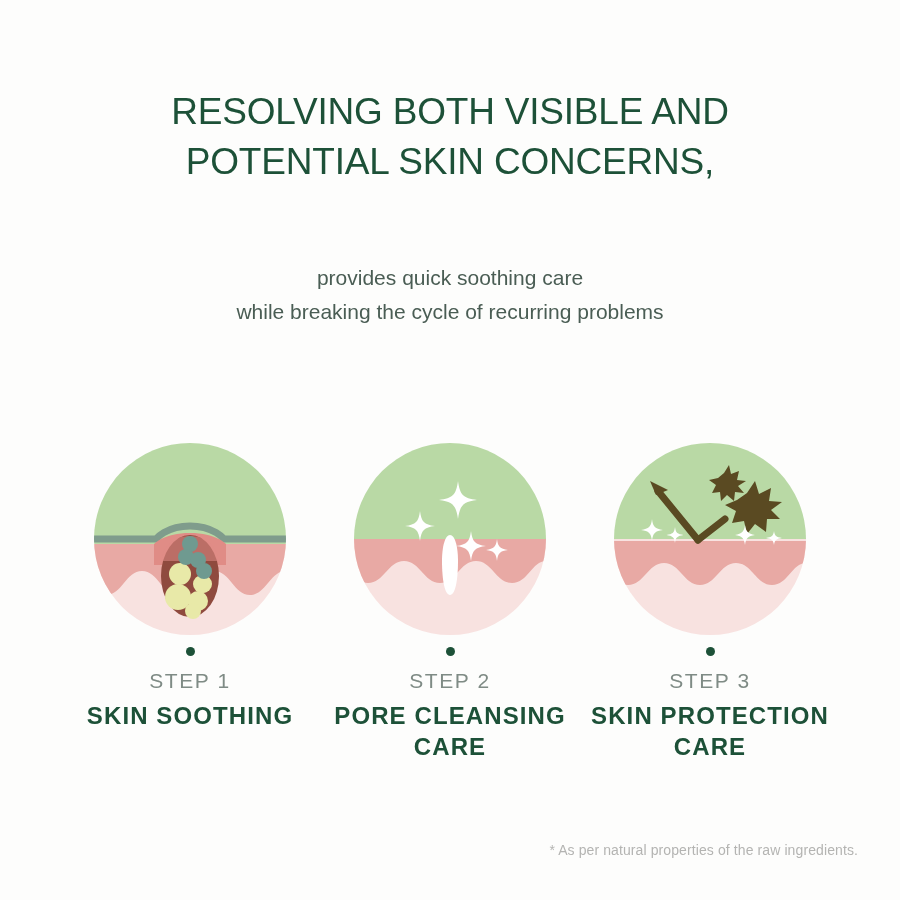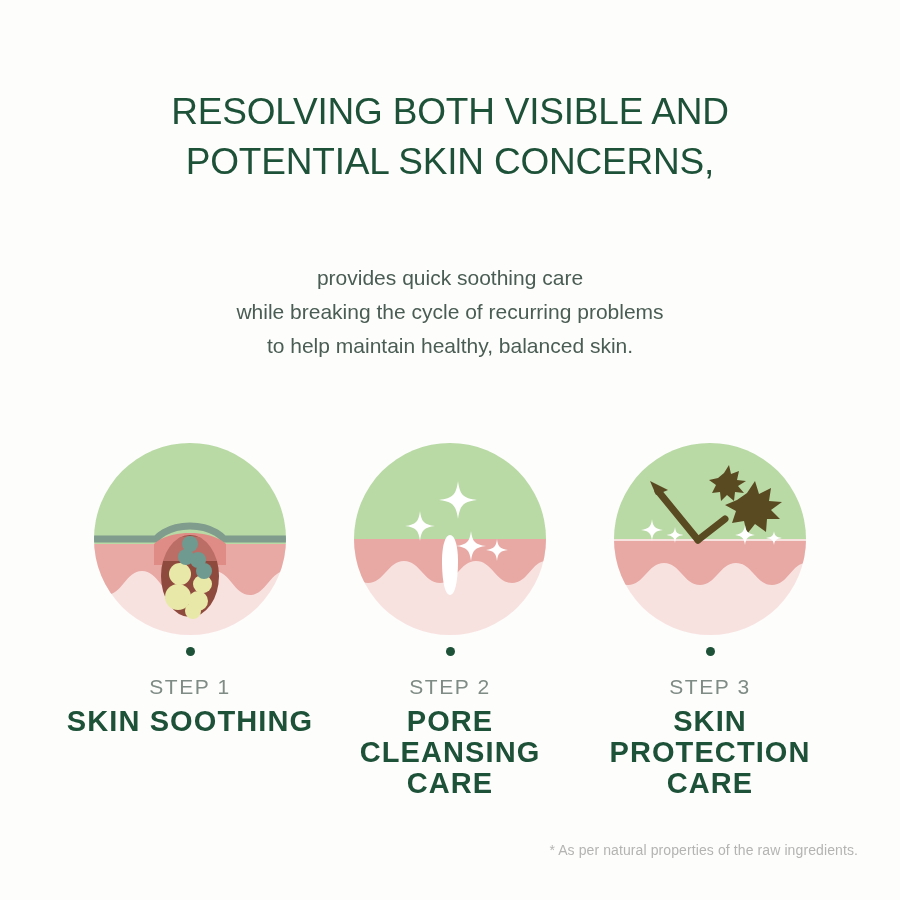--- a/index.html
+++ b/index.html
@@ -90,30 +90,30 @@
   }
 
   .dot {
     width: 9px;
     height: 9px;
     border-radius: 50%;
     background: #1d5138;
     margin-top: 12px;
   }
   .step-num {
-    margin-top: 19px;
+    margin-top: 13px;
     font-size: 21px;
     color: #7f8b85;
     letter-spacing: 1.6px;
     font-weight: normal;
     text-align: center;
   }
   .step-name {
     margin-top: 7px;
-    font-size: 29px;
+    font-size: 24px;
     color: #1d5138;
     font-weight: bold;
     letter-spacing: 1.1px;
     text-align: center;
     line-height: 31px;
     max-width: 250px;
   }
 
   
   .footnote {
@@ -131,21 +131,20 @@
 <div class="page">
 
   <h1 class="headline">
     <span class="hl-line">RESOLVING BOTH VISIBLE AND</span>
     <span class="hl-line">POTENTIAL SKIN CONCERNS,</span>
   </h1>
 
   <p class="subcopy">
     <span class="sub-line">provides quick soothing care</span>
     <span class="sub-line">while breaking the cycle of recurring problems</span>
-    <span class="sub-line">to help maintain healthy, balanced skin.</span>
   </p>
 
   <div class="steps">
 
     <div class="step">
       <div class="circle-wrap">
         <div class="circle-clip">
           <svg width="192" height="192" viewBox="0 0 192 192" xmlns="http://www.w3.org/2000/svg">
 
             <rect x="0" y="0" width="192" height="101" fill="#b9d9a5"></rect>

